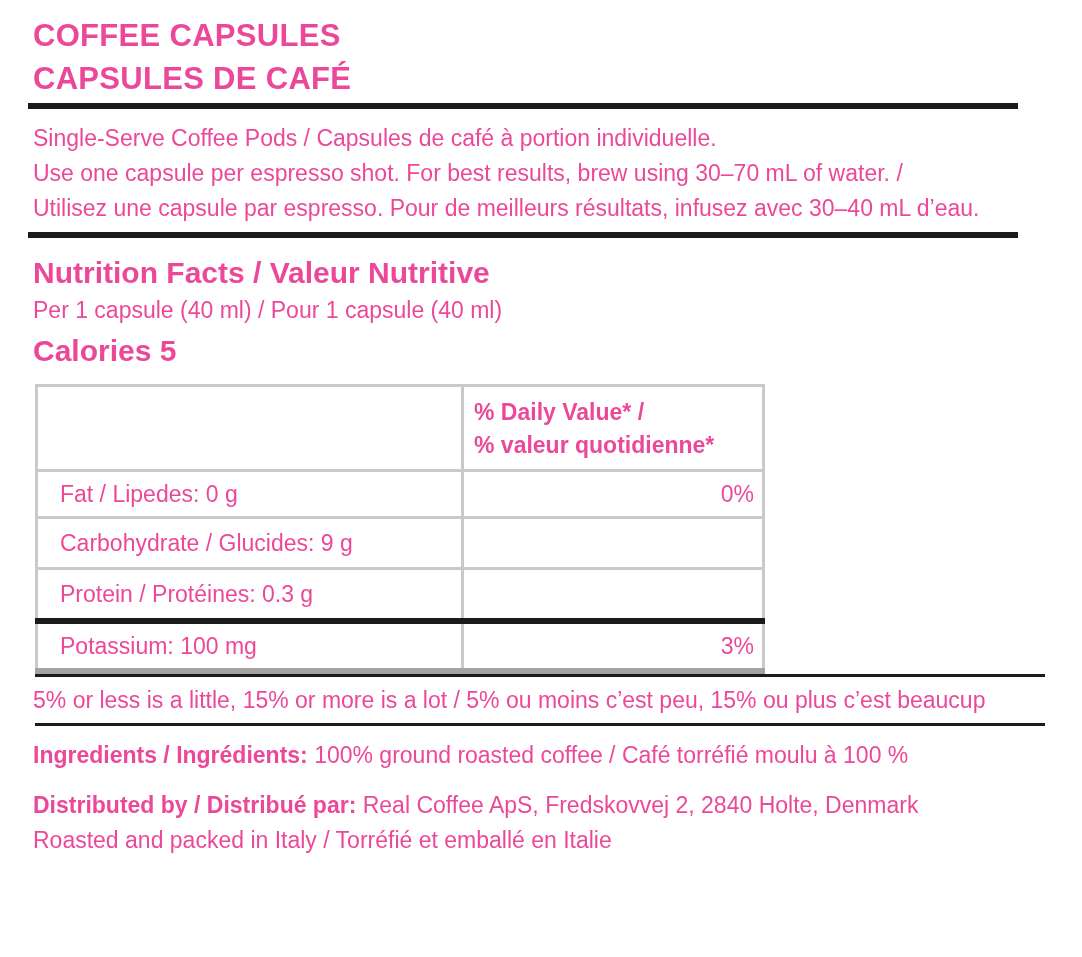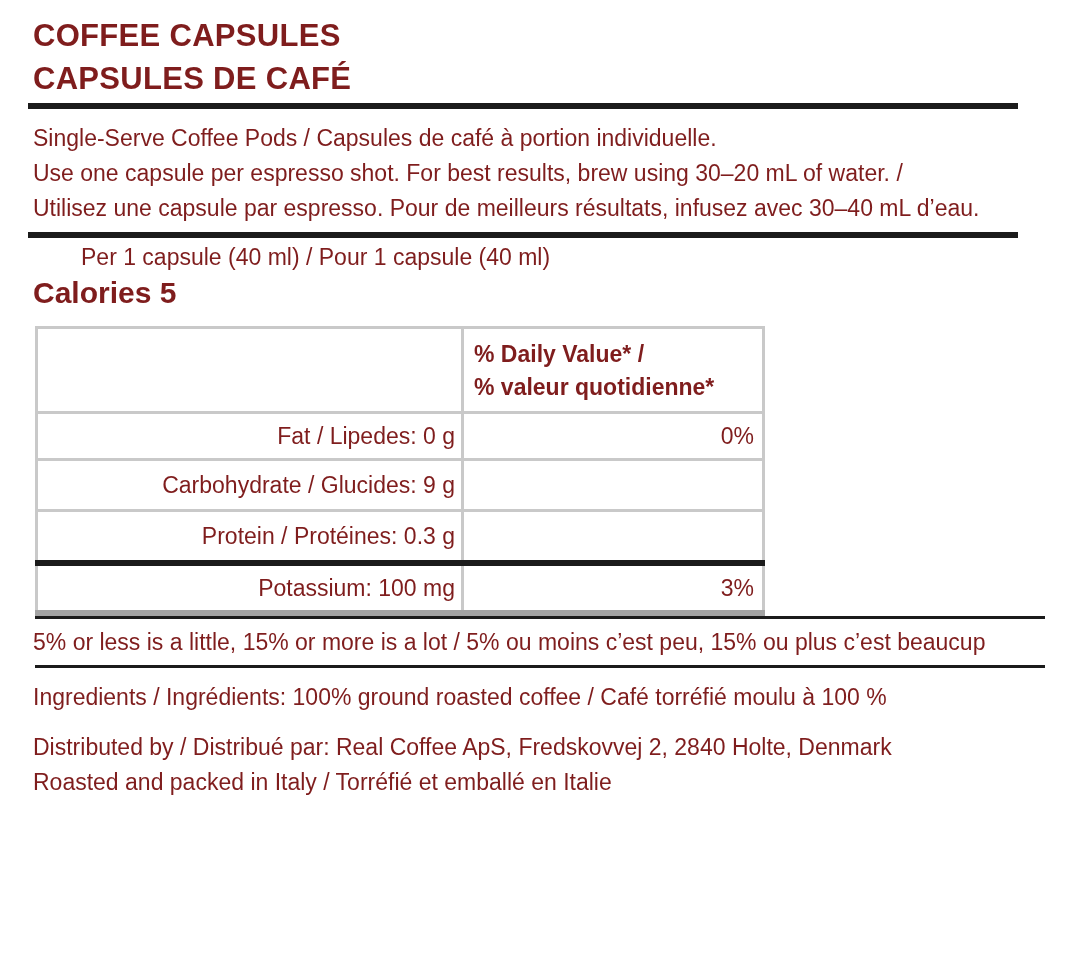--- a/index.html
+++ b/index.html
@@ -1,21 +1,21 @@
 <!DOCTYPE html>
 <html><head>
 <meta charset="utf-8">
 <style>
   html, body { margin: 0; padding: 0; background: #ffffff; }
   .page {
     position: relative;
     width: 1082px;
     height: 957px;
     background: #ffffff;
-    color: #7f1d1d;
+    color: #ec4899;
     font-family: "Liberation Sans", sans-serif;
     overflow: hidden;
     box-sizing: border-box;
     padding: 14px 30px 0 33px;
   }
   .title-line {
     font-size: 31px;
     font-weight: 700;
     line-height: 43px;
     letter-spacing: 0.3px;
@@ -43,23 +43,23 @@
   .nf-heading {
     margin-top: 17px;
     font-size: 30px;
     font-weight: 700;
     line-height: 36px;
   }
   .serving {
     margin-top: 3px;
     font-size: 23px;
     line-height: 33px;
-    margin-left: 48px;
   }
   .calories {
+    margin-top: 5px;
     font-size: 30px;
     font-weight: 700;
     line-height: 38px;
   }
   table.nf-table {
     border-collapse: collapse;
     table-layout: fixed;
     width: 727px;
     margin: 14px 0 0 2px;
   }
@@ -71,22 +71,22 @@
   .nf-table .col-label { width: 426px; }
   .nf-table .col-value { width: 301px; }
   .nf-table .header-row td {
     height: 62px;
     vertical-align: top;
     padding: 9px 10px 7px 10px;
     font-weight: 700;
     line-height: 33px;
   }
   .nf-table .label-cell {
-    padding: 0 6px 0 6px;
-    text-align: right;
+    padding: 0 6px 0 22px;
+    text-align: left;
   }
   .nf-table .value-cell {
     padding: 0 8px 0 6px;
     text-align: right;
   }
   .nf-table .row-fat td { height: 44px; }
   .nf-table .row-carb td { height: 48px; }
   .nf-table .row-protein td { height: 48px; }
   .nf-table .row-potassium td {
     height: 44px;
@@ -103,42 +103,43 @@
   }
   .rule-thin.b { margin-top: 6px; }
   .kv-line {
     font-size: 23px;
     line-height: 34px;
     white-space: nowrap;
   }
   .kv-line.ingredients { margin-top: 12px; }
   .kv-line.distributor { margin-top: 16px; }
   .kv-line.origin { margin-top: 1px; }
-  .lead-bold { font-weight: 400; }
+  .lead-bold { font-weight: 700; }
 </style>
 </head>
 <body>
 
 <div class="page">
 
   <div>
     <div class="title-line">COFFEE CAPSULES</div>
     <div class="title-line">CAPSULES DE CAFÉ</div>
   </div>
 
   <div class="rule-thick top"></div>
 
   <div class="intro">
     <div class="body-line">Single-Serve Coffee Pods / Capsules de café à portion individuelle.</div>
-    <div class="body-line">Use one capsule per espresso shot. For best results, brew using 30–20 mL of water. /</div>
+    <div class="body-line">Use one capsule per espresso shot. For best results, brew using 30–70 mL of water. /</div>
     <div class="body-line">Utilisez une capsule par espresso. Pour de meilleurs résultats, infusez avec 30–40 mL d’eau.</div>
   </div>
 
   <div class="rule-thick mid"></div>
 
+  <div class="nf-heading">Nutrition Facts / Valeur Nutritive</div>
   <div class="serving">Per 1 capsule (40 ml) / Pour 1 capsule (40 ml)</div>
   <div class="calories">Calories 5</div>
 
   <table class="nf-table">
     <colgroup>
       <col class="col-label">
       <col class="col-value">
     </colgroup>
     <tbody>
       <tr class="header-row">

